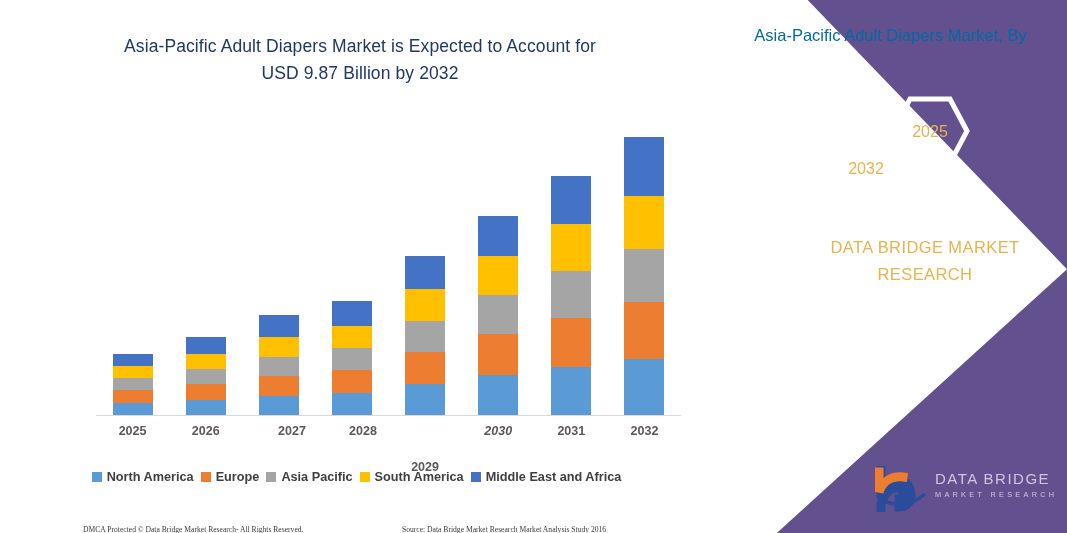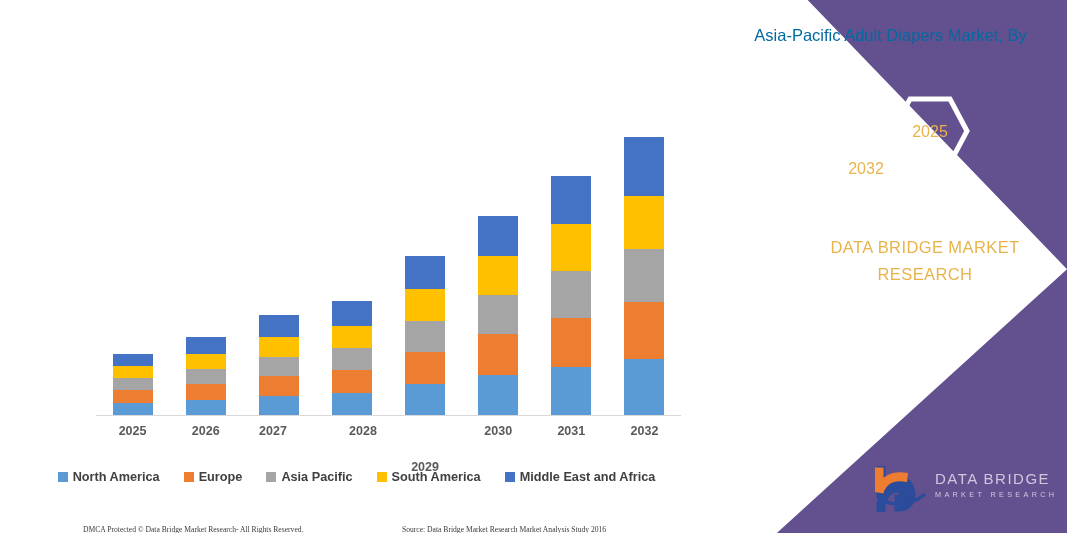--- a/index.html
+++ b/index.html
@@ -32,21 +32,21 @@
   .seg { width: 100%; }
 
   #x-axis { position: absolute; left: 96px; top: 424px; width: 585px; height: 20px; }
   .x-label {
     position: absolute; width: 70px; text-align: center;
     font-size: 12.5px; font-weight: bold; color: #595959; top: 0;
   }
 
   #legend {
     position: absolute; left: 0; top: 470px; width: 713px;
-    display: flex; justify-content: center; align-items: center; gap: 24px;
+    display: flex; justify-content: center; align-items: center; gap: 7px;
   }
   .legend-item { display: flex; align-items: center; gap: 5px; }
   .legend-swatch { width: 10px; height: 10px; display: inline-block; }
   .legend-label { font-size: 12.7px; font-weight: bold; color: #404040; white-space: nowrap; }
 
   #footer { position: absolute; left: 0; top: 508px; width: 713px; height: 18px; margin-top: 14px; }
   .footer-text { position: absolute; font-size: 7.6px; color: #3a3a3a; white-space: nowrap; font-family: "Liberation Serif", serif; }
   #footer-left { left: 83px; top: 3px; }
   #footer-right { left: 402px; top: 3px; }
 
@@ -78,20 +78,24 @@
   #logo-main { font-size: 15px; color: #cfc7dd; letter-spacing: 1.5px; font-weight: 400; }
   #logo-sub { font-size: 7.3px; color: #cfc7dd; letter-spacing: 3.3px; margin-top: 3px; }
 </style>
 </head>
 <body>
 
 <div id="canvas">
 
   <div id="left-panel">
 
+    <div id="chart-title">
+      <span>Asia-Pacific Adult Diapers Market is Expected to Account for</span>
+      <span class="line2">USD 9.87 Billion by 2032</span>
+    </div>
 
     <div id="plot-area">
         <div class="bar-group" style="left: 16.5625px;">
           <div class="seg" style="height: 13px; background: rgb(91, 155, 213);"></div>
           <div class="seg" style="height: 13px; background: rgb(237, 125, 49);"></div>
           <div class="seg" style="height: 12px; background: rgb(165, 165, 165);"></div>
           <div class="seg" style="height: 12px; background: rgb(255, 192, 0);"></div>
           <div class="seg" style="height: 12px; background: rgb(68, 114, 196);"></div>
         </div>
         <div class="bar-group" style="left: 89.6875px;">
@@ -141,24 +145,24 @@
           <div class="seg" style="height: 57px; background: rgb(237, 125, 49);"></div>
           <div class="seg" style="height: 53px; background: rgb(165, 165, 165);"></div>
           <div class="seg" style="height: 53px; background: rgb(255, 192, 0);"></div>
           <div class="seg" style="height: 59px; background: rgb(68, 114, 196);"></div>
         </div>
       </div>
     <div id="baseline"></div>
     <div id="x-axis">
         <div class="x-label" style="left: 1.5625px;">2025</div>
         <div class="x-label" style="left: 74.6875px;">2026</div>
-        <div class="x-label" style="left: 142px;">2027</div>
+        <div class="x-label" style="left: 161px;">2027</div>
         <div class="x-label" style="left: 232px;">2028</div>
         <div class="x-label" style="left: 294.062px; margin-top: 36px;">2029</div>
-        <div class="x-label" style="left: 367.188px;">2030</div>
+        <div class="x-label" style="left: 367.188px; font-style: italic;">2030</div>
         <div class="x-label" style="left: 440.312px;">2031</div>
         <div class="x-label" style="left: 513.438px;">2032</div>
       </div>
 
     <div id="legend">
         <div class="legend-item">
           <span class="legend-swatch" style="background: rgb(91, 155, 213);"></span>
           <span class="legend-label">North America</span>
         </div>
         <div class="legend-item">

